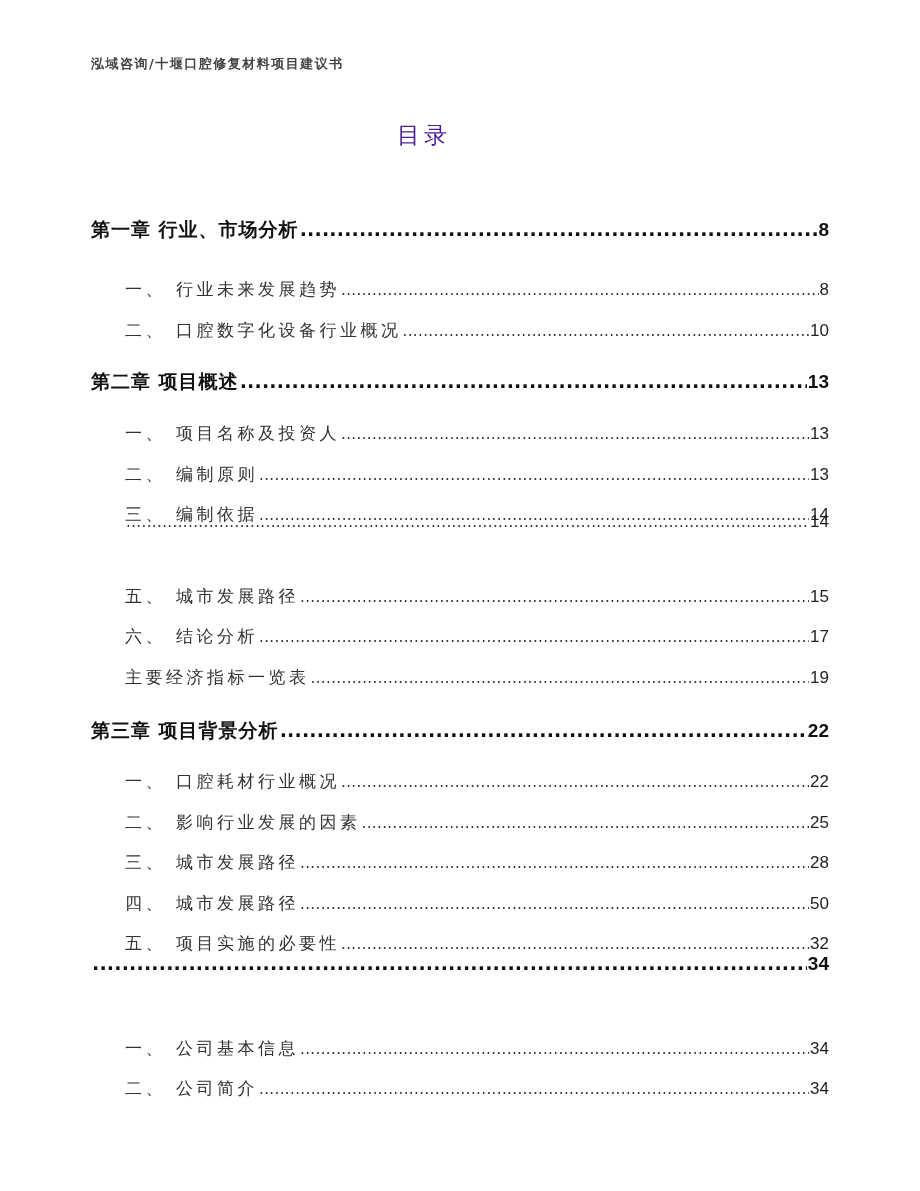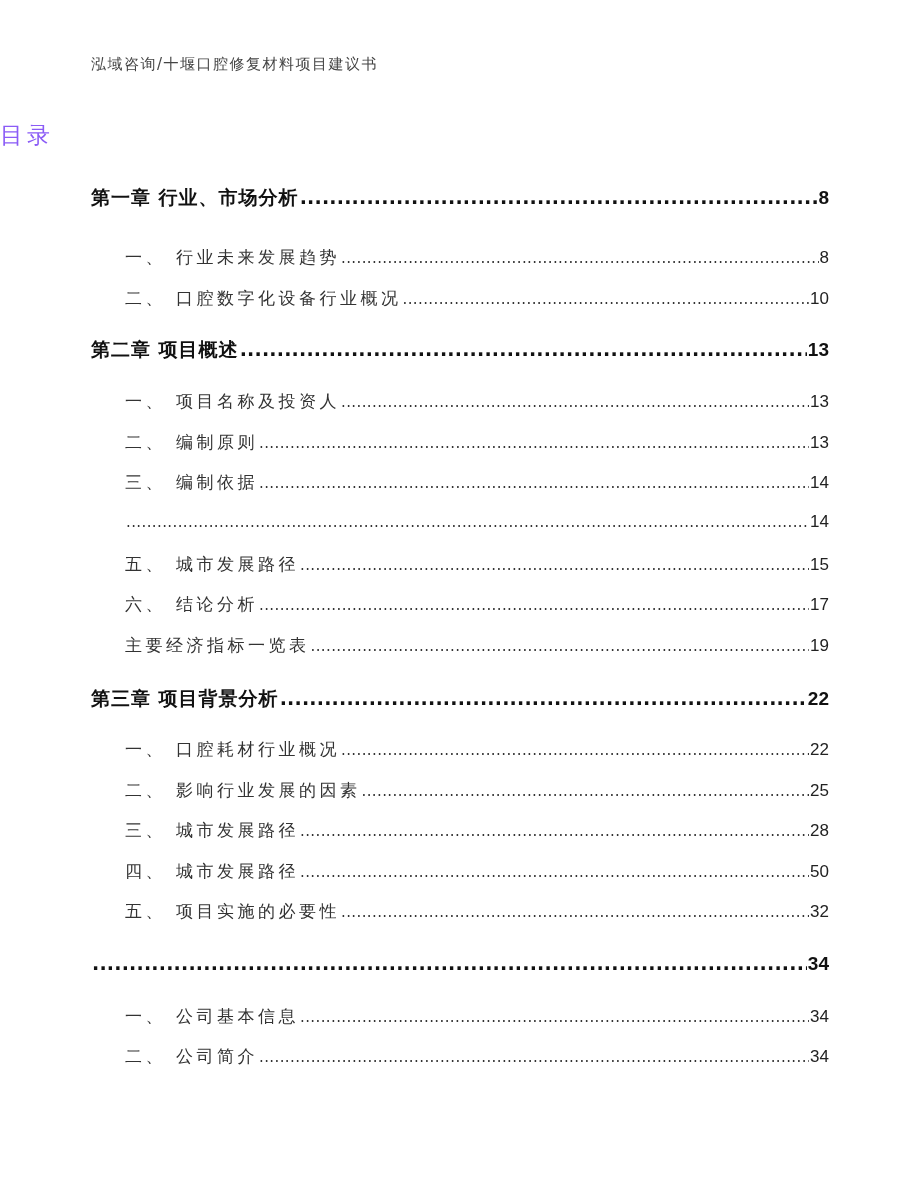--- a/index.html
+++ b/index.html
@@ -1,23 +1,23 @@
 <!DOCTYPE html>
 <html><head>
 <meta charset="utf-8">
 <style>
   html, body { margin: 0; padding: 0; background: #ffffff; }
   body { width: 920px; height: 1191px; position: relative; overflow: hidden;
          font-family: "DejaVu Sans", "Liberation Sans", sans-serif; color: #1a1a1a; }
-  .header { position: absolute; left: 91px; top: 55px; font-size: 15px; color: #444; letter-spacing: 1.5px; }
-  .title { position: absolute; left: 0; width: 848px; top: 120px; text-align: left;
-           font-size: 23px; letter-spacing: 4px; color: #8b5cf6; }
+  .header { position: absolute; left: 91px; top: 55px; font-size: 13px; color: #444; letter-spacing: 1.5px; font-weight: bold; }
+  .title { position: absolute; left: 0; width: 848px; top: 120px; text-align: center;
+           font-size: 23px; letter-spacing: 4px; color: #4c1d95; }
   .toc { position: absolute; left: 0; top: 0; width: 920px; }
   .row { position: absolute; display: flex; align-items: baseline; right: 91px; }
-  .row .label { white-space: nowrap; flex: 0 0 auto; }
+  .row .label { white-space: nowrap; flex: 0 0 auto; margin-top: 32px; }
   .row .leader { flex: 1 1 auto; overflow: hidden; white-space: nowrap; margin: 0 1px; }
   .row .leader::after { content: "........................................................................................................................................................................................................................................................"; }
   .row .page { flex: 0 0 auto; font-family: "Liberation Sans", "DejaVu Sans", sans-serif; }
   .chapter { left: 91px; font-size: 19px; font-weight: bold; color: #111; }
   .chapter .label { letter-spacing: 1px; }
   .chapter .leader { font-size: 19px; letter-spacing: 0.2px; }
   .chapter .page { font-size: 19px; font-weight: bold; }
   .section { left: 125px; font-size: 17px; color: #333; }
   .section .label { letter-spacing: 3.5px; }
   .section .leader { font-size: 15px; letter-spacing: 0.4px; color: #333; }

